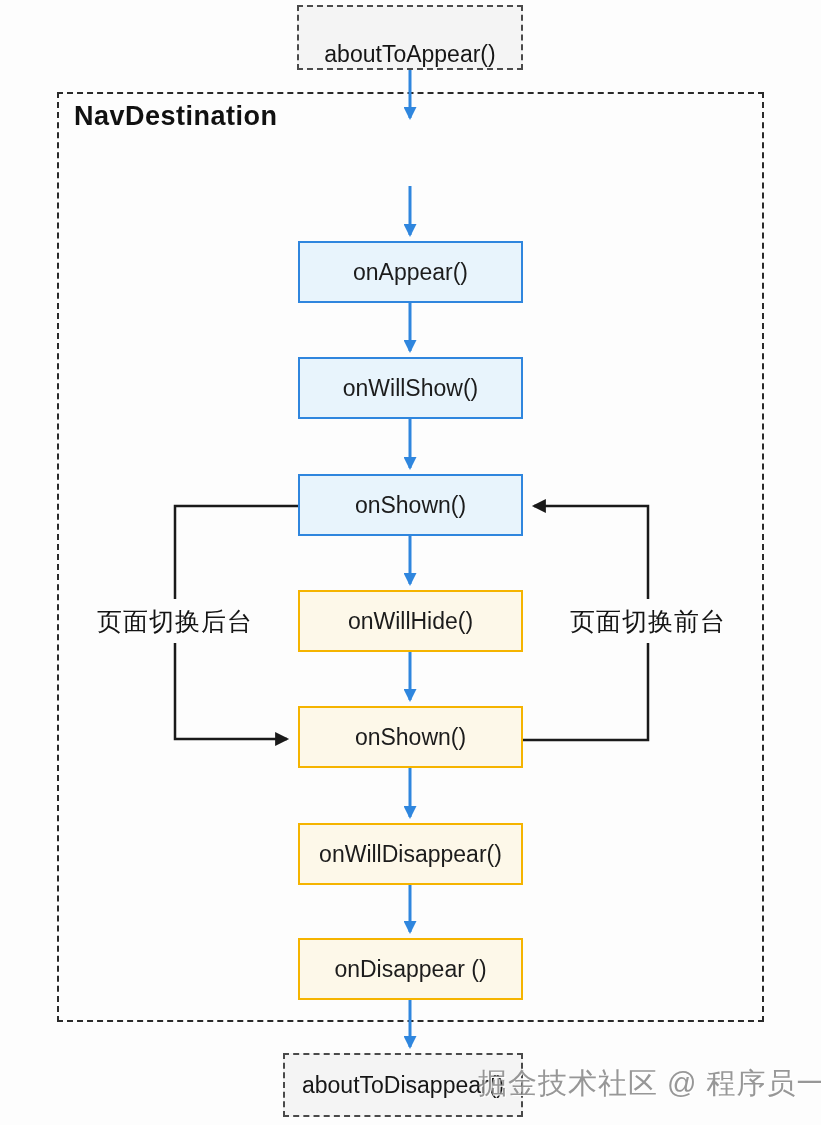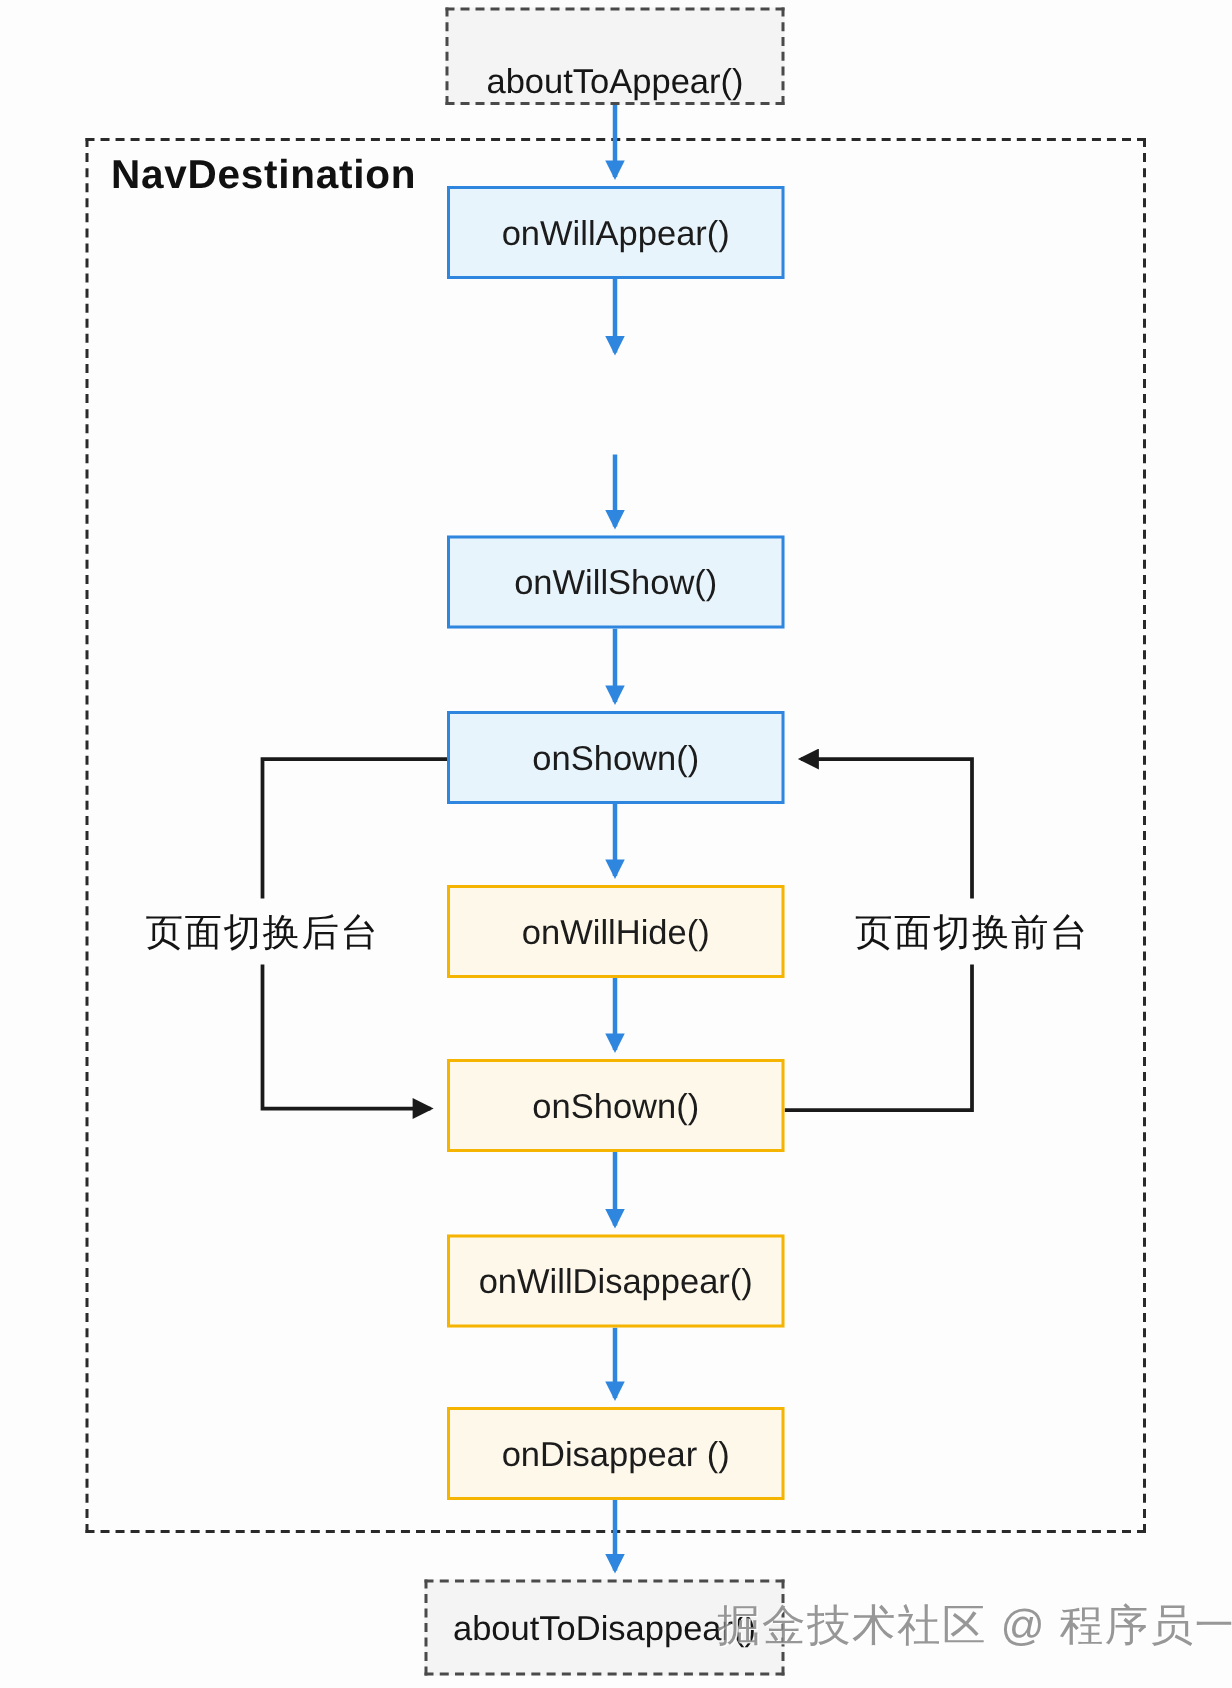--- a/index.html
+++ b/index.html
@@ -84,22 +84,22 @@
     <path class="black-line" d="M523,740 L648,740 L648,506 L534,506" marker-end="url(#mBlack)"></path>
   </svg>
 
   <div class="ext-node top">
     <span>aboutToAppear()</span>
   </div>
   <div class="ext-node bottom">
     <span>aboutToDisappear()</span>
   </div>
 
-  <div class="node blue n0">
-    <span>onWillAppear()</span>
+  <div class="node blue n1">
+    <span>onAppear()</span>
   </div>
   <div class="node blue n3">
     <span>onShown()</span>
   </div>
   <div class="node blue n2">
     <span>onWillShow()</span>
   </div>
   <div class="node yellow n4">
     <span>onWillHide()</span>
   </div>

